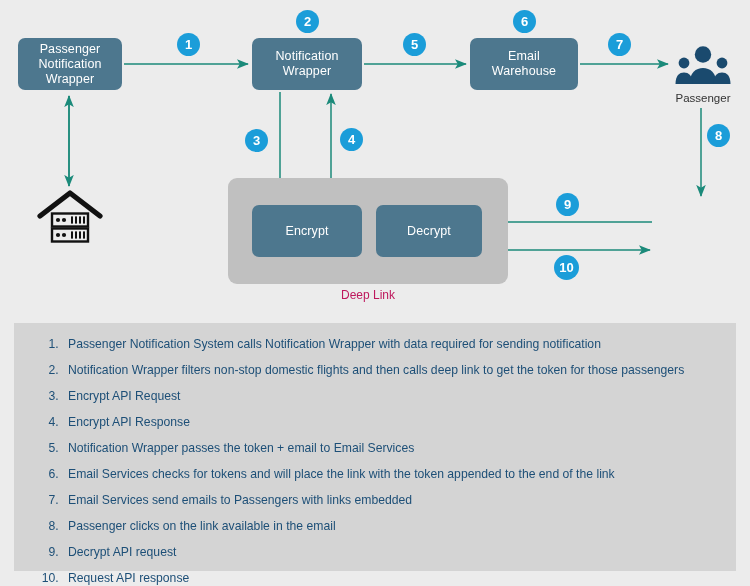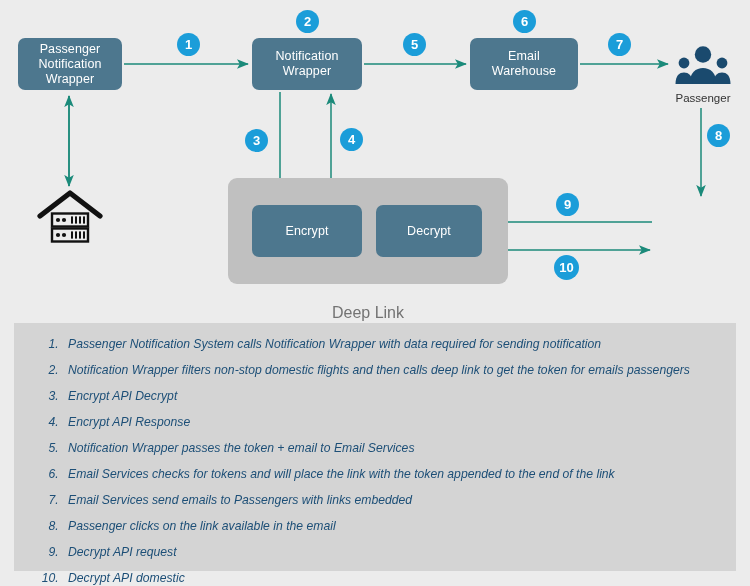--- a/index.html
+++ b/index.html
@@ -57,25 +57,25 @@
   #deeplink-group {
     position: absolute;
     left: 228px; top: 178px;
     width: 280px; height: 106px;
     background: #c0c0c0;
     border-radius: 9px;
     z-index: 4;
   }
   #deeplink-label {
     position: absolute;
-    left: 228px; top: 304px;
+    left: 228px; top: 288px;
     width: 280px;
     text-align: center;
-    font-size: 16px;
-    color: #737373;
+    font-size: 12px;
+    color: #be185d;
     z-index: 6;
   }
 
   
   .badge {
     position: absolute;
     width: 23px; height: 23px;
     border-radius: 50%;
     background: #1b9dd9;
     color: #ffffff;
@@ -131,21 +131,20 @@
     margin: 0;
     padding: 0 0 0 30px;
     list-style: decimal;
   }
   #legend li {
     color: #1d4f77;
     font-size: 12.2px;
     line-height: 14px;
     margin-bottom: 12px;
     padding-left: 6px;
-    font-style: italic;
   }
   #legend li::marker { font-size: 12.2px; }
 </style>
 </head>
 <body>
 
 <div id="diagram">
 
   <svg id="svg-layer" viewBox="0 0 750 320" xmlns="http://www.w3.org/2000/svg">
     <defs>
@@ -250,23 +249,23 @@
   <div class="badge" id="badge-6">6</div>
   <div class="badge" id="badge-7">7</div>
   <div class="badge" id="badge-8">8</div>
   <div class="badge" id="badge-9">9</div>
   <div class="badge wide" id="badge-10">10</div>
 </div>
 
 <div id="legend">
   <ol>
     <li>Passenger Notification System calls Notification Wrapper with data required for sending notification</li>
-    <li>Notification Wrapper filters non-stop domestic flights and then calls deep link to get the token for emails passengers</li>
-    <li>Encrypt API Decrypt</li>
+    <li>Notification Wrapper filters non-stop domestic flights and then calls deep link to get the token for those passengers</li>
+    <li>Encrypt API Request</li>
     <li>Encrypt API Response</li>
     <li>Notification Wrapper passes the token + email to Email Services</li>
     <li>Email Services checks for tokens and will place the link with the token appended to the end of the link</li>
     <li>Email Services send emails to Passengers with links embedded</li>
     <li>Passenger clicks on the link available in the email</li>
     <li>Decrypt API request</li>
-    <li>Decrypt API domestic</li>
+    <li>Request API response</li>
   </ol>
 </div>
 
 </body></html>

